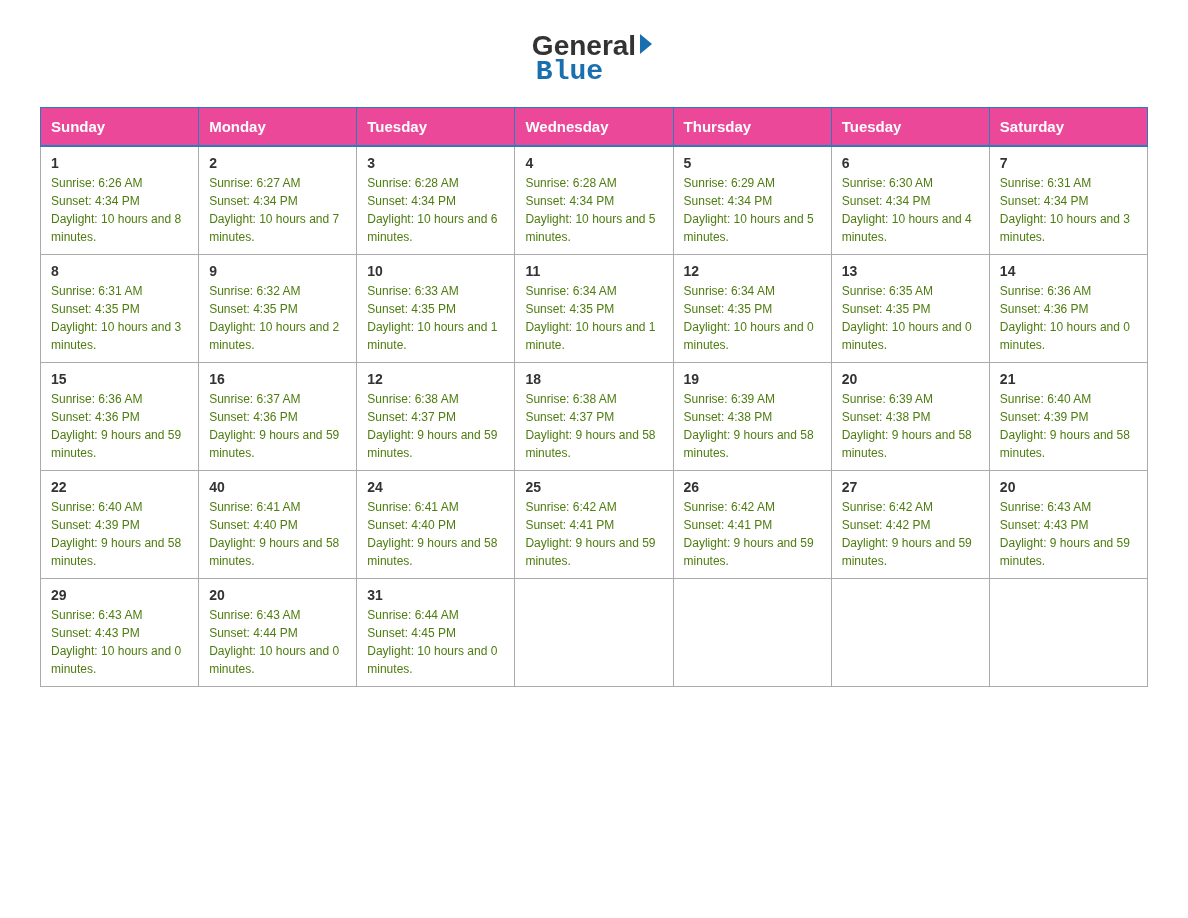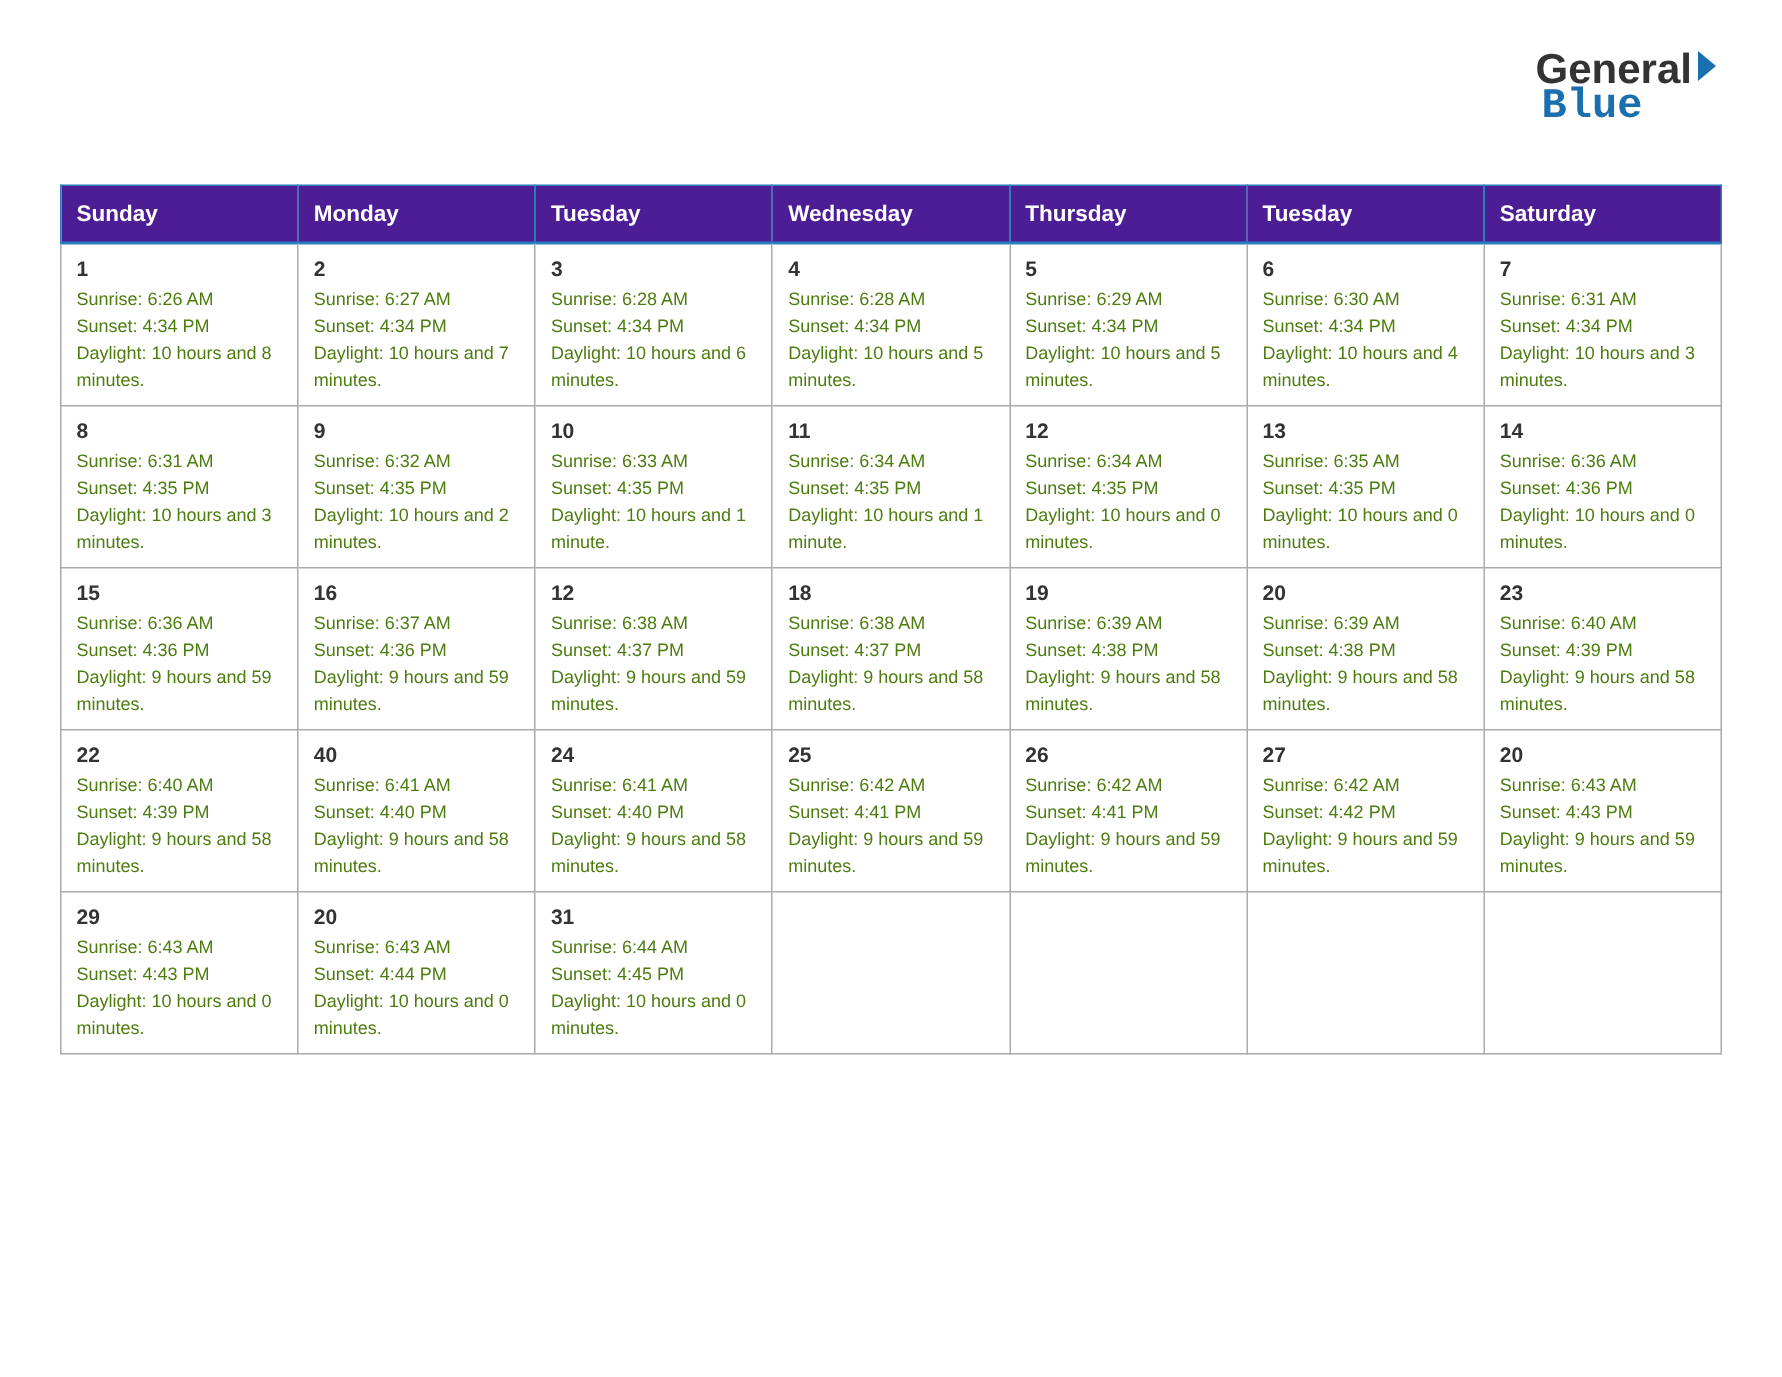--- a/index.html
+++ b/index.html
@@ -5,23 +5,23 @@
     * { box-sizing: border-box; margin: 0; padding: 0; }
     body {
       font-family: Arial, sans-serif;
       background: #fff;
       padding: 30px 40px;
       width: 1188px;
       min-height: 918px;
     }
     .header-area {
       display: flex;
-      justify-content: flex-end;
+      justify-content: center;
       align-items: flex-start;
-      margin-bottom: 36px;
+      margin-bottom: 20px;
     }
     .logo-area {
       display: flex;
       flex-direction: column;
       align-items: flex-start;
     }
     .logo-text {
       display: flex;
       align-items: center;
       font-size: 28px;
@@ -52,21 +52,21 @@
       font-size: 22px;
       color: #444;
       margin-top: 4px;
     }
     .calendar-table {
       width: 100%;
       border-collapse: collapse;
       table-layout: fixed;
     }
     .calendar-table thead tr th {
-      background-color: #4c1d95;
+      background-color: #ec4899;
       color: #fff;
       font-size: 15px;
       font-weight: bold;
       padding: 10px 10px;
       text-align: left;
       border: 1px solid #2b7bbf;
     }
     .calendar-table tbody tr td {
       vertical-align: top;
       padding: 8px 10px;
@@ -205,21 +205,21 @@
         </td>
         <td>
           <span class="day-number">19</span>
           <span class="day-info">Sunrise: 6:39 AM<br>Sunset: 4:38 PM<br>Daylight: 9 hours and 58 minutes.</span>
         </td>
         <td>
           <span class="day-number">20</span>
           <span class="day-info">Sunrise: 6:39 AM<br>Sunset: 4:38 PM<br>Daylight: 9 hours and 58 minutes.</span>
         </td>
         <td>
-          <span class="day-number">23</span>
+          <span class="day-number">21</span>
           <span class="day-info">Sunrise: 6:40 AM<br>Sunset: 4:39 PM<br>Daylight: 9 hours and 58 minutes.</span>
         </td>
       </tr>
       <tr>
         <td>
           <span class="day-number">22</span>
           <span class="day-info">Sunrise: 6:40 AM<br>Sunset: 4:39 PM<br>Daylight: 9 hours and 58 minutes.</span>
         </td>
         <td>
           <span class="day-number">40</span>

